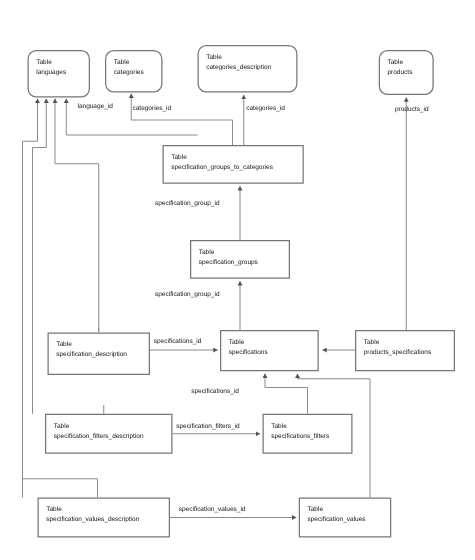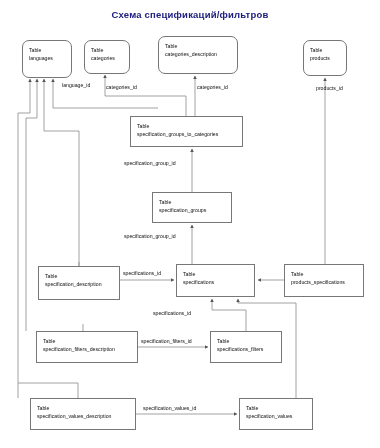--- a/index.html
+++ b/index.html
@@ -65,21 +65,20 @@
     color: #111111;
     white-space: nowrap;
     font-family: "Liberation Sans", sans-serif;
   }
 </style>
 </head>
 <body>
 
 <div id="canvas">
 
-  <div class="title">Схема спецификаций/фильтров</div>
 
   <svg id="diagram-svg" viewBox="0 0 380 448" xmlns="http://www.w3.org/2000/svg">
     <defs>
       <marker id="arrow" markerWidth="4" markerHeight="4" refX="3.4" refY="2" orient="auto" markerUnits="userSpaceOnUse">
         <path d="M0,0 L3.6,2 L0,4 z" fill="#555555"></path>
       </marker>
     </defs>
     <g fill="none" stroke="#8a8a8a" stroke-width="0.8" marker-end="url(#arrow)">
 
       <path d="M158,108 L53,108 L53,79"></path>

